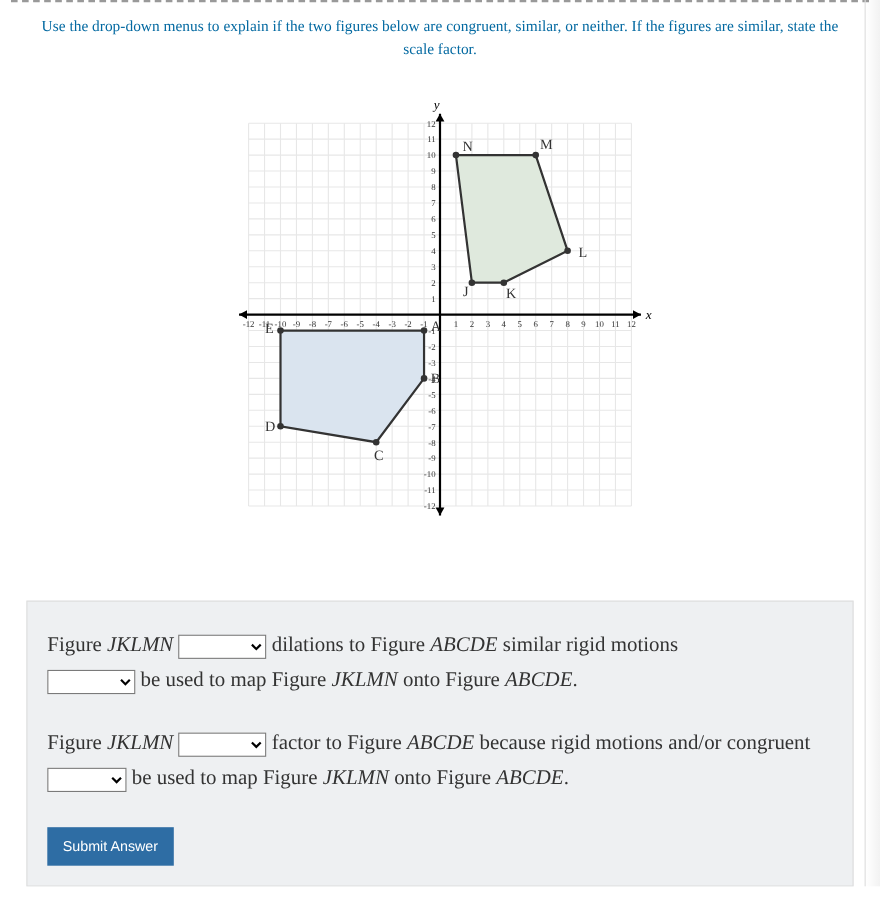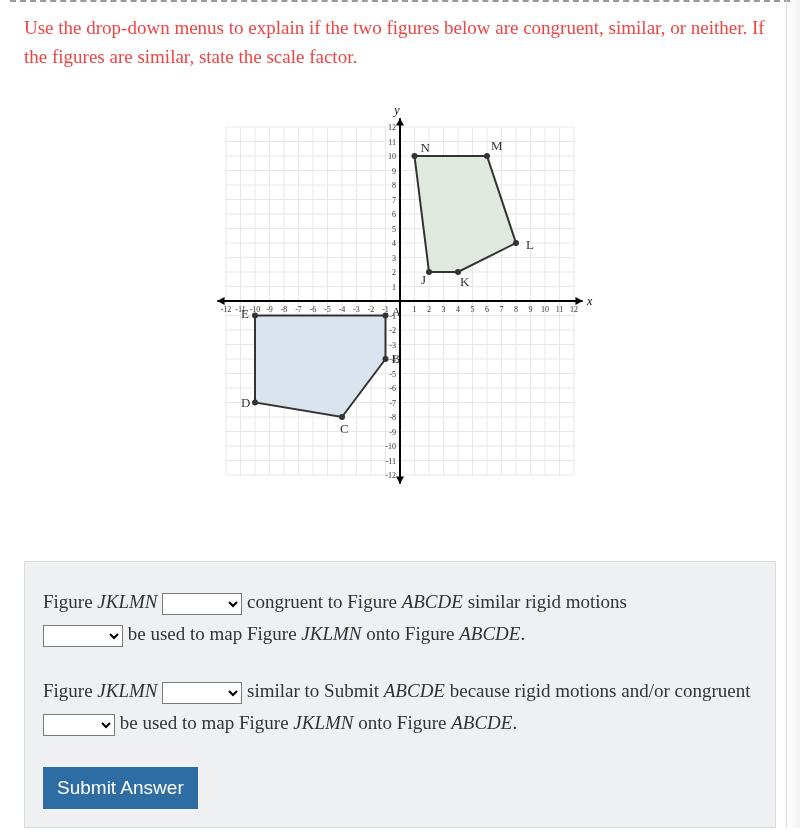--- a/index.html
+++ b/index.html
@@ -13,23 +13,24 @@
   }
   .outer {
     padding: 0;
   }
   .dashed-top {
     border-top: 2px dashed #999;
     margin: 0 10px 12px 10px;
   }
   .instructions {
     padding: 0 24px 0 24px;
-    font-size: 19px;
+    font-size: 14px;
     line-height: 1.5;
-    color: #ef4444;
+    color: #0369a1;
+    text-align: center;
   }
   .chart-wrap {
     display: flex;
     justify-content: center;
     padding: 30px 0 40px 0;
   }
   .answer-box {
     margin: 20px 24px 0 24px;
     background: #eef0f2;
     border: 1px solid #ddd;
@@ -54,21 +55,21 @@
   }
   .blank-med { width: 80px; }
   .blank-sm  { width: 72px; }
   .ital { font-style: italic; }
   .submit-btn {
     display: inline-block;
     margin-top: 28px;
     background: #2e6da4;
     color: #fff;
     font-family: Arial, sans-serif;
-    font-size: 19px;
+    font-size: 13px;
     padding: 10px 14px;
     border: none;
     cursor: pointer;
   }
   
   .page {
     position: relative;
   }
   .right-edge {
     position: absolute;
@@ -230,31 +231,31 @@
             <text x="41" y="305.5" font-size="13" fill="#333">D</text>
             <text x="41" y="216.5" font-size="13" fill="#333">E</text>
           </g>
     </svg>
   </div>
 
   <div class="answer-box">
     <p>
       <span>Figure </span><span class="ital">JKLMN</span>
       <select class="blank blank-med"><option></option></select>
-      <span> congruent to Figure </span><span class="ital">ABCDE</span>
+      <span> dilations to Figure </span><span class="ital">ABCDE</span>
       <span> similar rigid motions </span>
       <br>
       <select class="blank blank-med"><option></option></select>
       <span> be used to map Figure </span><span class="ital">JKLMN</span><span> onto Figure </span><span class="ital">ABCDE</span><span>.</span>
     </p>
 
     <p class="para2">
       <span>Figure </span><span class="ital">JKLMN</span>
       <select class="blank blank-med"><option></option></select>
-      <span> similar to Submit </span><span class="ital">ABCDE</span>
+      <span> factor to Figure </span><span class="ital">ABCDE</span>
       <span> because rigid motions and/or congruent </span>
       <select class="blank blank-sm"><option></option></select>
       <span> be used to map Figure </span><span class="ital">JKLMN</span><span> onto Figure </span><span class="ital">ABCDE</span><span>.</span>
     </p>
 
     <button class="submit-btn">Submit Answer</button>
   </div>
 </div>
 <div class="right-edge"></div>
 </div>

